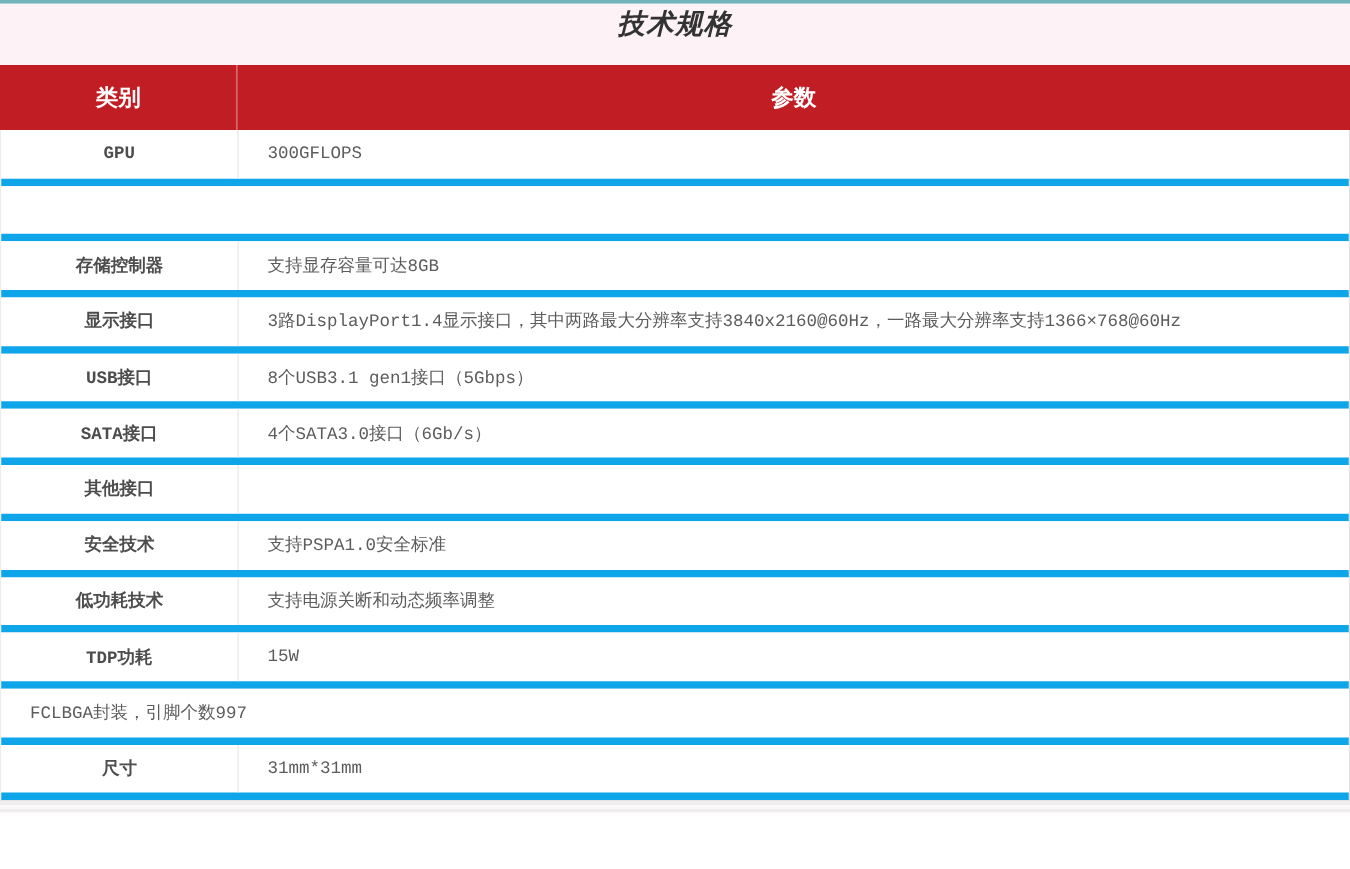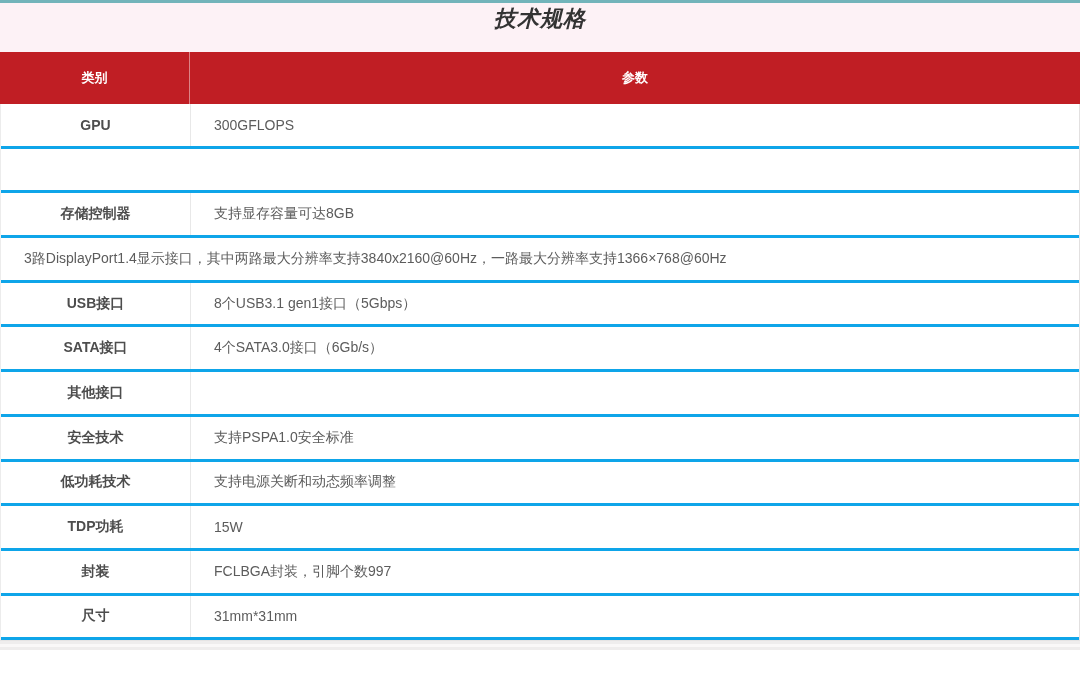--- a/index.html
+++ b/index.html
@@ -6,26 +6,26 @@
   html,body { width:1080px; height:695px; overflow:hidden; background:#ffffff;
     font-family:"Liberation Sans","DejaVu Sans",sans-serif; }
 
   .top-accent-line { height:3px; width:100%; background:#72b4ba; }
 
   .page-header { height:49px; background:#fdf2f6; display:flex; justify-content:center; align-items:flex-start;font-style:italic; }
   .page-title { font-size:22px; line-height:30px; margin-top:1px; color:#333333; font-weight:600; letter-spacing:1px; }
 
   .spec-table { width:1080px; }
   .thead { display:flex; height:52px; background:#c01e24; color:#ffffff; }
-  .th { display:flex; align-items:center; justify-content:center; font-size:13px; font-weight:bold; }
+  .th { display:flex; align-items:center; justify-content:center; font-size:18px; font-weight:bold; }
   .th-category { width:190px; border-right:1px solid rgba(255,255,255,0.45); }
   .th-parameter { flex:1; }
 
   .tbody { border-left:1px solid #ececec; border-right:1px solid #e2e0e0; }
-  .row { display:flex; height:44.7px; border-bottom:3px solid #0ea5e9; background:#ffffff; }
+  .row { display:flex; height:44.7px; border-bottom:6px solid #0ea5e9; background:#ffffff;font-family:Liberation Mono, monospace; }
   .cell-category { width:190px; display:flex; align-items:center; justify-content:center;
     font-size:14px; font-weight:bold; color:#4d4d4d; border-right:1px solid #e8e8e8; }
   .cell-value { flex:1; display:flex; align-items:center; padding-left:23px; padding-right:8px;
     font-size:14px; color:#5c5c5c; white-space:nowrap; overflow:hidden; }
 
   .bottom-scrollbar { height:10px; width:100%;
     background:linear-gradient(#efeded 0 3px, #faf8f8 3px 6px, #efeded 6px 100%);
     border-top:1px solid #e6e4e4; }
 </style>
 </head>
@@ -50,20 +50,21 @@
 
   <div class="row">
   </div>
 
   <div class="row">
     <div class="cell-category">存储控制器</div>
     <div class="cell-value">支持显存容量可达8GB</div>
   </div>
 
   <div class="row">
+    <div class="cell-category">显示接口</div>
     <div class="cell-value">3路DisplayPort1.4显示接口，其中两路最大分辨率支持3840x2160@60Hz，一路最大分辨率支持1366×768@60Hz</div>
   </div>
 
 
   <div class="row">
     <div class="cell-category">USB接口</div>
     <div class="cell-value">8个USB3.1 gen1接口（5Gbps）</div>
   </div>
 
   <div class="row">
@@ -84,21 +85,20 @@
     <div class="cell-category">低功耗技术</div>
     <div class="cell-value">支持电源关断和动态频率调整</div>
   </div>
 
   <div class="row">
     <div class="cell-category">TDP功耗</div>
     <div class="cell-value">15W</div>
   </div>
 
   <div class="row">
-    <div class="cell-category">封装</div>
     <div class="cell-value">FCLBGA封装，引脚个数997</div>
   </div>
 
   <div class="row">
     <div class="cell-category">尺寸</div>
     <div class="cell-value">31mm*31mm</div>
   </div>
 </div>
 </div>
 

